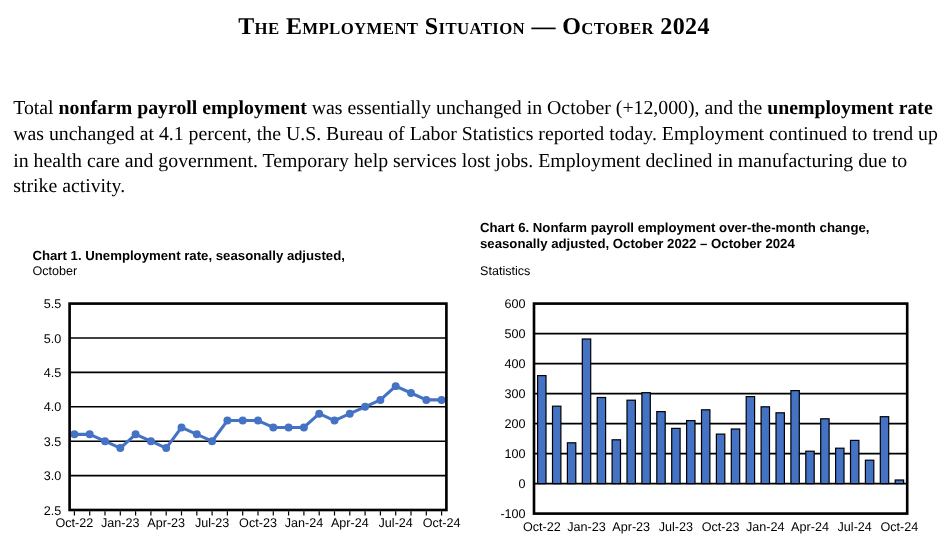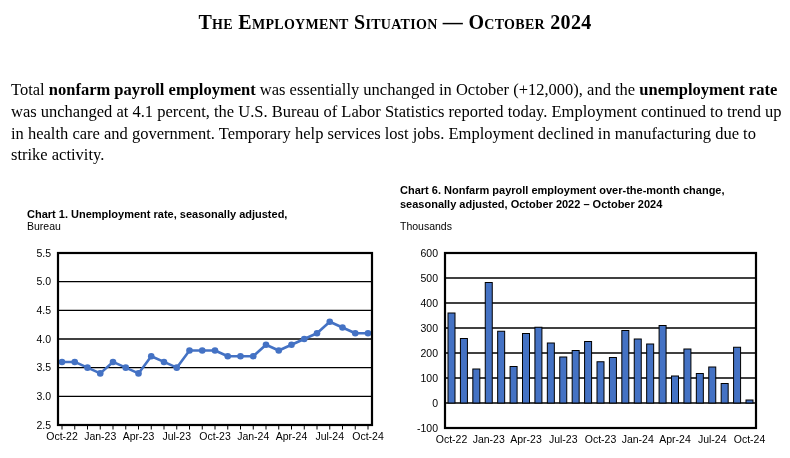--- a/index.html
+++ b/index.html
@@ -37,21 +37,21 @@
 
 <div class="page">
 
   <div class="doc-title">The Employment Situation — October 2024</div>
 
   <p class="intro"><span>Total </span><b>nonfarm payroll employment</b><span> was essentially unchanged in October (+12,000), and the </span><b>unemployment rate</b><span> was unchanged at 4.1 percent, the U.S. Bureau of Labor Statistics reported today. Employment continued to trend up in health care and government. Temporary help services lost jobs. Employment declined in manufacturing due to strike activity.</span></p>
 
   <div class="chart-title" id="chart1-title">
     <div>Chart 1. Unemployment rate, seasonally adjusted,</div>
   </div>
-  <div class="unit-label" id="chart1-unit">Bureau</div>
+  <div class="unit-label" id="chart1-unit">October</div>
   <svg class="chart-svg" id="chart1-svg" width="365" height="218">
       <line x1="38" y1="42.666666666666664" x2="352" y2="42.666666666666664" stroke="#000" stroke-width="1.3"></line>
       <line x1="38" y1="71.33333333333333" x2="352" y2="71.33333333333333" stroke="#000" stroke-width="1.3"></line>
       <line x1="38" y1="100" x2="352" y2="100" stroke="#000" stroke-width="1.3"></line>
       <line x1="38" y1="128.66666666666666" x2="352" y2="128.66666666666666" stroke="#000" stroke-width="1.3"></line>
       <line x1="38" y1="157.33333333333334" x2="352" y2="157.33333333333334" stroke="#000" stroke-width="1.3"></line>
       <polyline points="42,122.93333333333332 54.75,122.93333333333332 67.5,128.66666666666666 80.25,134.4 93,122.93333333333332 105.75,128.66666666666666 118.5,134.4 131.25,117.2 144,122.93333333333332 156.75,128.66666666666666 169.5,111.46666666666668 182.25,111.46666666666668 195,111.46666666666668 207.75,117.2 220.5,117.2 233.25,117.2 246,105.73333333333333 258.75,111.46666666666668 271.5,105.73333333333333 284.25,100 297,94.26666666666668 309.75,82.80000000000001 322.5,88.53333333333333 335.25,94.26666666666668 348,94.26666666666668" fill="none" stroke="#4472C4" stroke-width="2.6" stroke-linejoin="round"></polyline>
       <circle cx="42" cy="122.93333333333332" r="3.3" fill="#4472C4"></circle>
       <circle cx="54.75" cy="122.93333333333332" r="3.3" fill="#4472C4"></circle>
       <circle cx="67.5" cy="128.66666666666666" r="3.3" fill="#4472C4"></circle>
@@ -118,21 +118,21 @@
       <text x="233.25" y="200.5" text-anchor="middle" font-size="10.5" font-family="&quot;Liberation Sans&quot;, sans-serif" fill="#000">Jan-24</text>
       <text x="271.5" y="200.5" text-anchor="middle" font-size="10.5" font-family="&quot;Liberation Sans&quot;, sans-serif" fill="#000">Apr-24</text>
       <text x="309.75" y="200.5" text-anchor="middle" font-size="10.5" font-family="&quot;Liberation Sans&quot;, sans-serif" fill="#000">Jul-24</text>
       <text x="348" y="200.5" text-anchor="middle" font-size="10.5" font-family="&quot;Liberation Sans&quot;, sans-serif" fill="#000">Oct-24</text>
     </svg>
 
   <div class="chart-title" id="chart2-title">
     <div>Chart 6. Nonfarm payroll employment over-the-month change,</div>
     <div>seasonally adjusted, October 2022 – October 2024</div>
   </div>
-  <div class="unit-label" id="chart2-unit">Thousands</div>
+  <div class="unit-label" id="chart2-unit">Statistics</div>
   <svg class="chart-svg" id="chart2-svg" width="380" height="218">
       <line x1="52" y1="39" x2="363" y2="39" stroke="#000" stroke-width="1.3"></line>
       <line x1="52" y1="64" x2="363" y2="64" stroke="#000" stroke-width="1.3"></line>
       <line x1="52" y1="89" x2="363" y2="89" stroke="#000" stroke-width="1.3"></line>
       <line x1="52" y1="114" x2="363" y2="114" stroke="#000" stroke-width="1.3"></line>
       <line x1="52" y1="139" x2="363" y2="139" stroke="#000" stroke-width="1.3"></line>
       <line x1="52" y1="164" x2="363" y2="164" stroke="#000" stroke-width="1.3"></line>
       <rect x="55" y="74" width="7" height="90" fill="#4472C4" stroke="#000" stroke-width="1"></rect>
       <rect x="67.41666666666667" y="99.5" width="7" height="64.5" fill="#4472C4" stroke="#000" stroke-width="1"></rect>
       <rect x="79.83333333333333" y="130" width="7" height="34" fill="#4472C4" stroke="#000" stroke-width="1"></rect>

